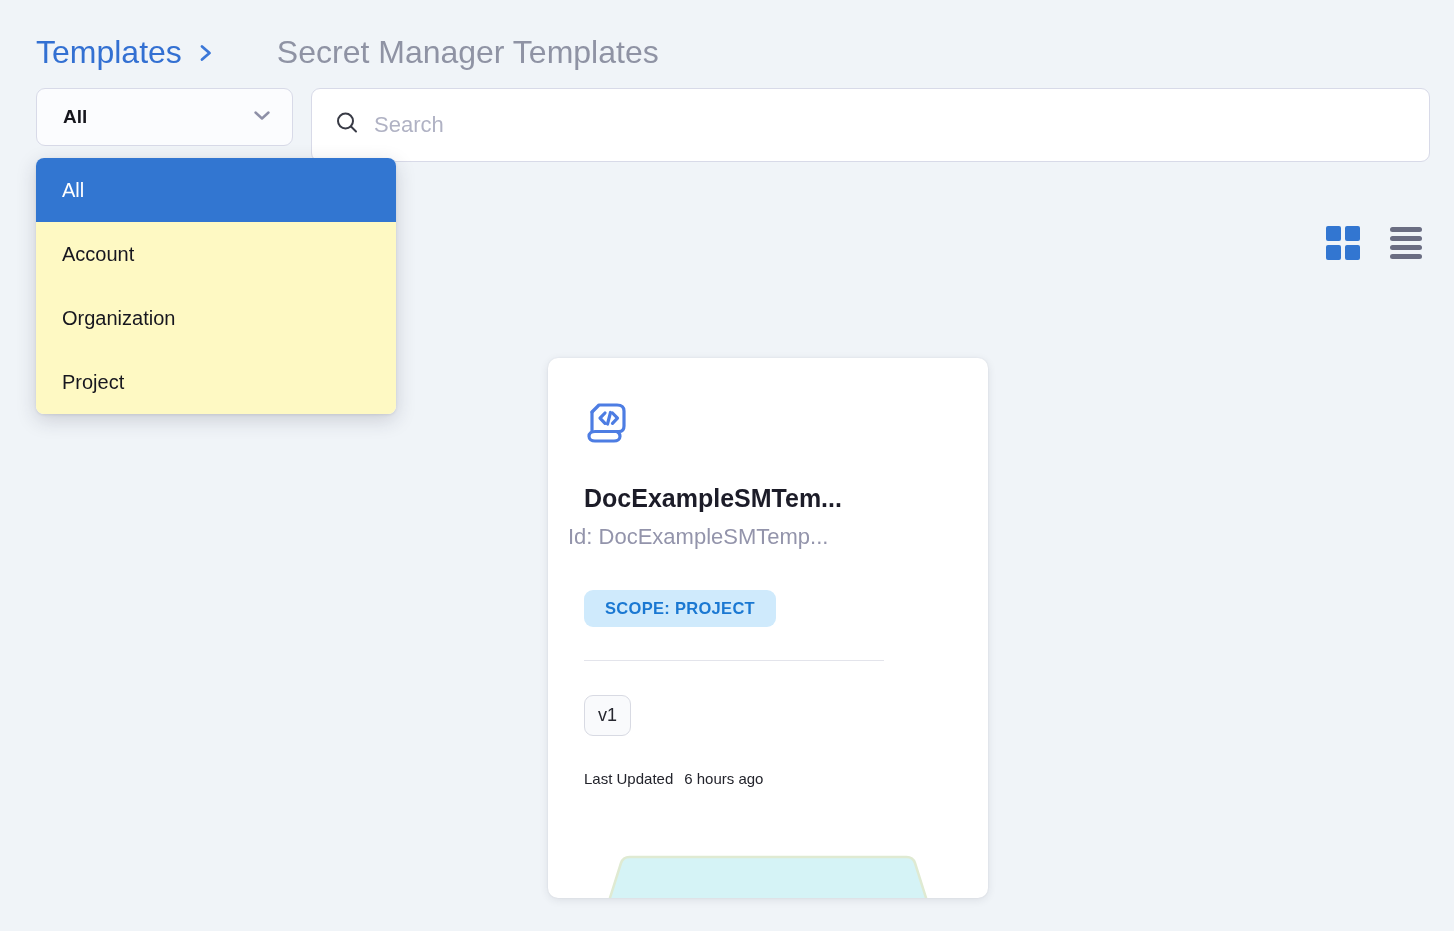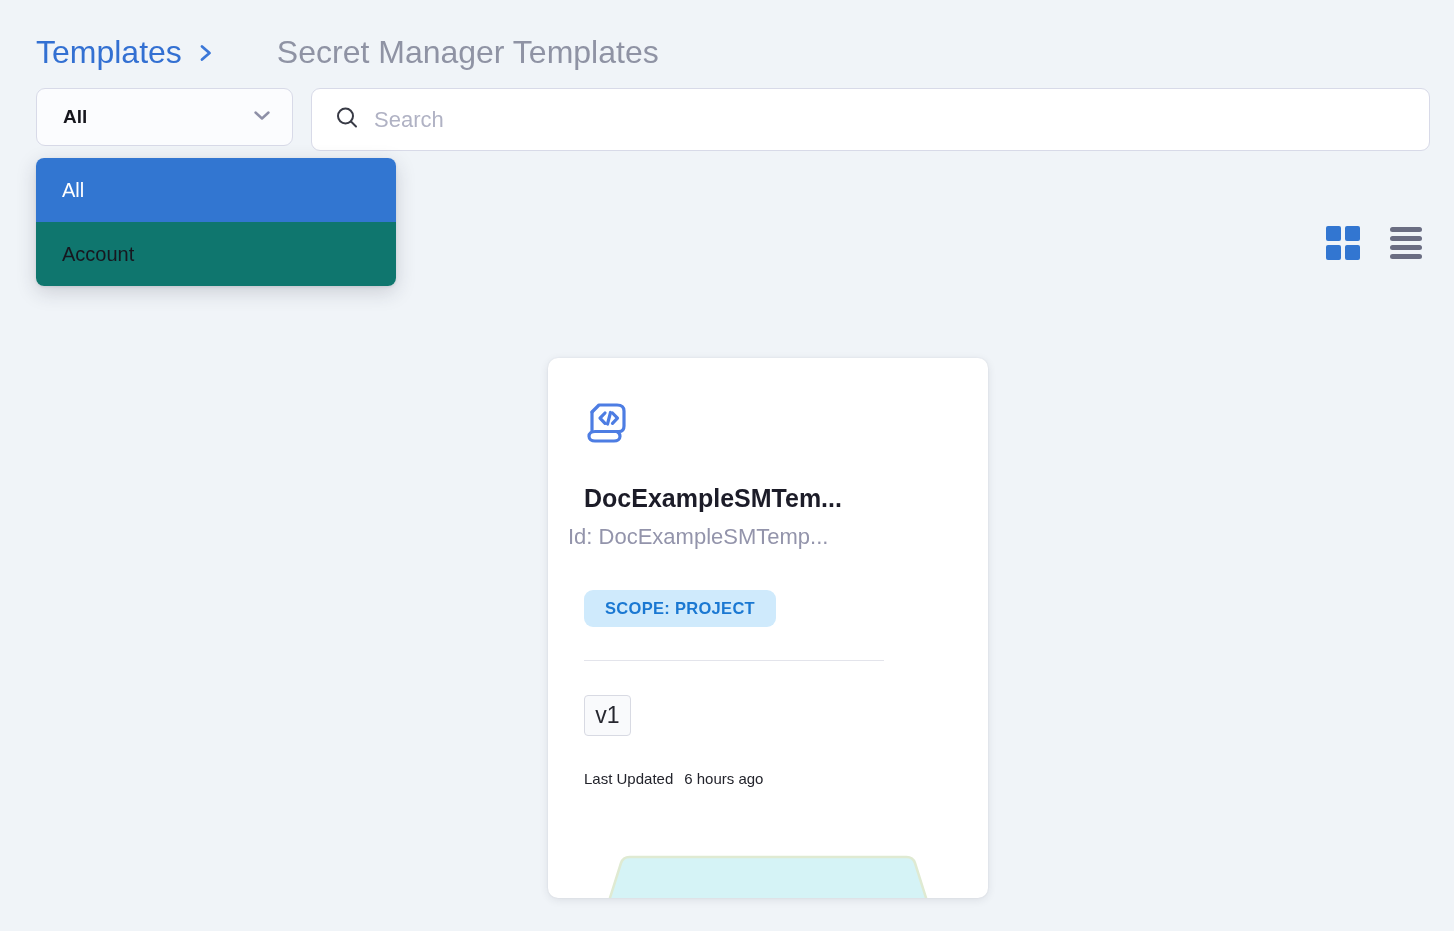--- a/index.html
+++ b/index.html
@@ -31,21 +31,21 @@
     border-radius: 9px;
     display: flex; align-items: center;
     padding: 0 20px 0 26px;
     cursor: pointer;
   }
   .filter-select .selected-value {
     font-size: 19px; font-weight: 700; color: #16161d; flex: 1;
   }
   .search-box {
     position: absolute; left: 311px; top: 88px;
-    width: 1119px; height: 63px;
+    width: 1119px; height: 74px;
     background: #ffffff;
     border: 1px solid #d8dae8;
     border-radius: 9px;
     display: flex; align-items: center;
     padding: 0 18px 0 22px;
   }
   .search-box input {
     border: none; outline: none; background: transparent;
     font-family: inherit; font-size: 22px; color: #33343e;
     flex: 1; margin-left: 14px;
@@ -61,21 +61,21 @@
     box-shadow: 0 6px 20px rgba(40,41,61,0.18), 0 1px 3px rgba(40,41,61,0.10);
     overflow: hidden;
     z-index: 20;
   }
   .dropdown-item {
     height: 64px;
     display: flex; align-items: center;
     padding-left: 26px;
     font-size: 20px; color: #17171f;
     cursor: pointer;
-    background: #0f766e;
+    background: #fef9c3;
   }
   .dropdown-item.selected { background: #3276d1; color: #ffffff; }
 
   
   .view-toggles {
     position: absolute; right: 32px; top: 226px;
     display: flex; align-items: center; gap: 30px;
   }
   .grid-icon {
     width: 34px; height: 34px;
@@ -118,23 +118,23 @@
     font-size: 16.5px; font-weight: 700; letter-spacing: 0.3px;
     padding: 9px 21px; border-radius: 9px;
   }
   .card-divider {
     position: absolute; left: 36px; top: 302px;
     width: 300px; height: 1px; background: #e3e4eb;
   }
   .version-chip {
     position: absolute; left: 36px; top: 337px;
     width: 47px; height: 41px;
-    background: #f9fafc; border: 1px solid #d8dae3; border-radius: 4px;
+    background: #f9fafc; border: 1px solid #d8dae3; border-radius: 9px;
     display: flex; align-items: center; justify-content: center;
-    font-size: 23px; color: #26272f;
+    font-size: 18px; color: #26272f;
   }
   .last-updated {
     position: absolute; left: 36px; top: 412px;
     font-size: 15px; color: #23242c;
     display: flex; gap: 11px;
   }
   .type-ribbon {
     position: absolute; left: 50%; bottom: -3px;
     transform: translateX(-50%);
     width: 320px; height: 47px;
@@ -176,20 +176,22 @@
       <circle cx="11.5" cy="11" r="7.5" stroke="#383a45" stroke-width="2"></circle>
       <path d="M17 16.5 L22 21.5" stroke="#383a45" stroke-width="2" stroke-linecap="round"></path>
     </svg>
   </span>
   <input type="text" placeholder="Search" style="">
 </div>
 
 <div class="dropdown-menu">
   <div class="dropdown-item selected">All</div>
   <div class="dropdown-item">Account</div>
+  <div class="dropdown-item">Organization</div>
+  <div class="dropdown-item">Project</div>
 </div>
 
 <div class="view-toggles">
   <div class="grid-icon">
     <span></span>
       <span></span>
       <span></span>
       <span></span>
   </div>
   <div class="list-icon">

